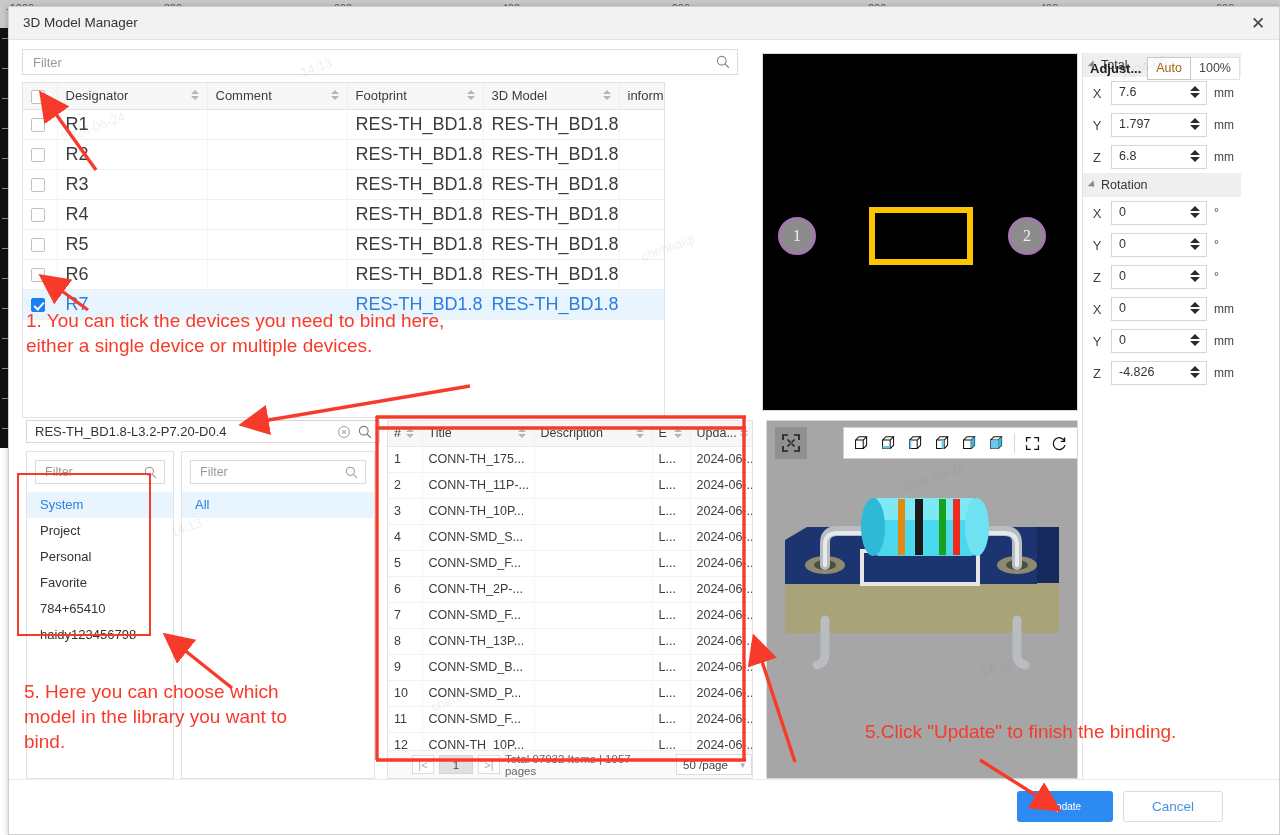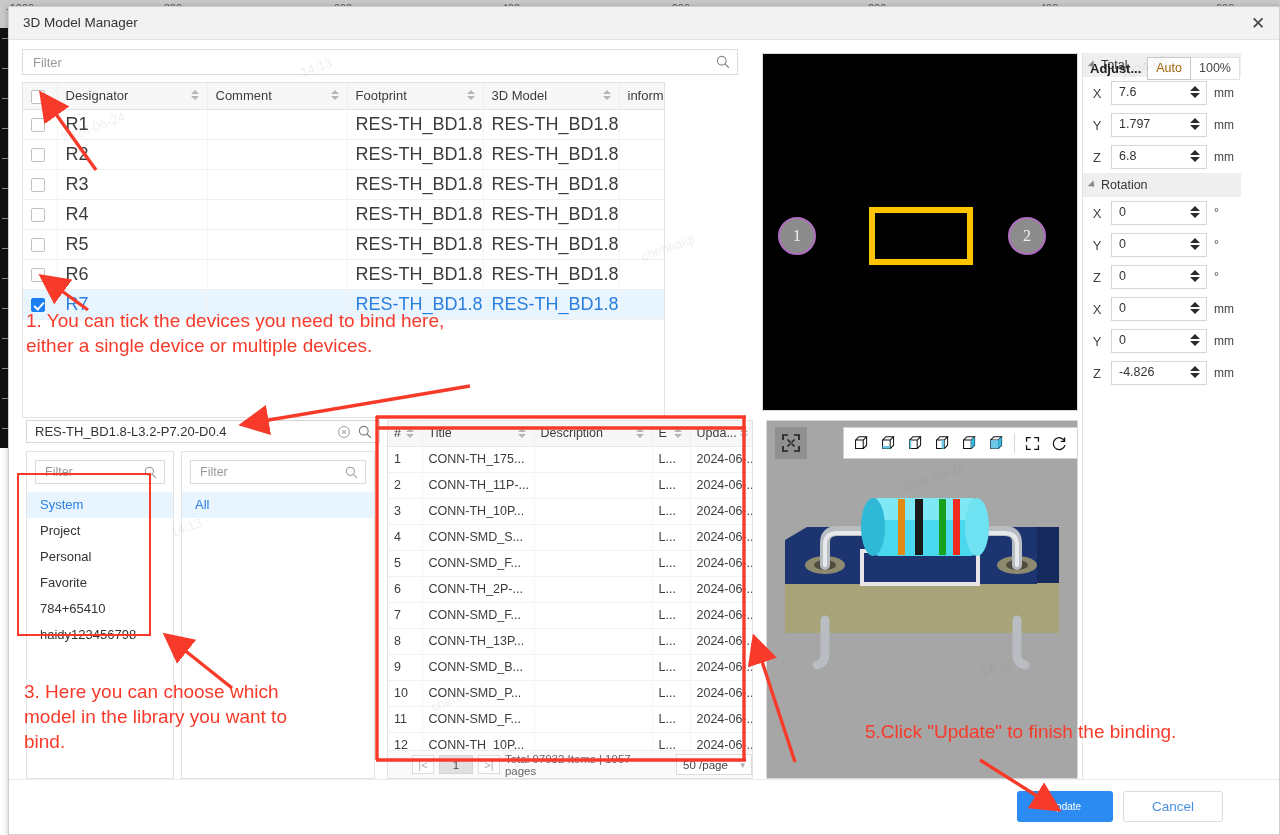--- a/index.html
+++ b/index.html
@@ -881,21 +881,21 @@
 
     <line x1="376" y1="760" x2="746" y2="760" stroke="#f83a2a" stroke-width="3.4"></line>
 
     <line x1="744" y1="416" x2="744" y2="760" stroke="#f83a2a" stroke-width="3.4"></line>
     <line x1="377" y1="416" x2="377" y2="760" stroke="#f83a2a" stroke-width="3.4"></line>
     <line x1="376" y1="417" x2="746" y2="417" stroke="#f83a2a" stroke-width="3.4"></line>
   </svg>
 
   <div class="anno" style="left:26px; top:308px;">1. You can tick the devices you need to bind here,
 either a single device or multiple devices.</div>
-  <div class="anno" style="left:24px; top:679px;">3. Here you can choose which
+  <div class="anno" style="left:24px; top:679px;">5. Here you can choose which
 model in the library you want to
 bind.</div>
   <div class="anno" style="left:865px; top:719px;">5.Click "Update" to finish the binding.</div>
 
   <div class="wm" style="left:60px;  top:120px;">2024-06-24</div>
   <div class="wm" style="left:300px; top:60px;">14:13</div>
   <div class="wm" style="left:640px; top:240px;">chenhaiqi</div>
   <div class="wm" style="left:170px; top:520px;">14:13</div>
   <div class="wm" style="left:900px; top:470px;">2024-06-24</div>
   <div class="wm" style="left:430px; top:690px;">chenhaiqi</div>

